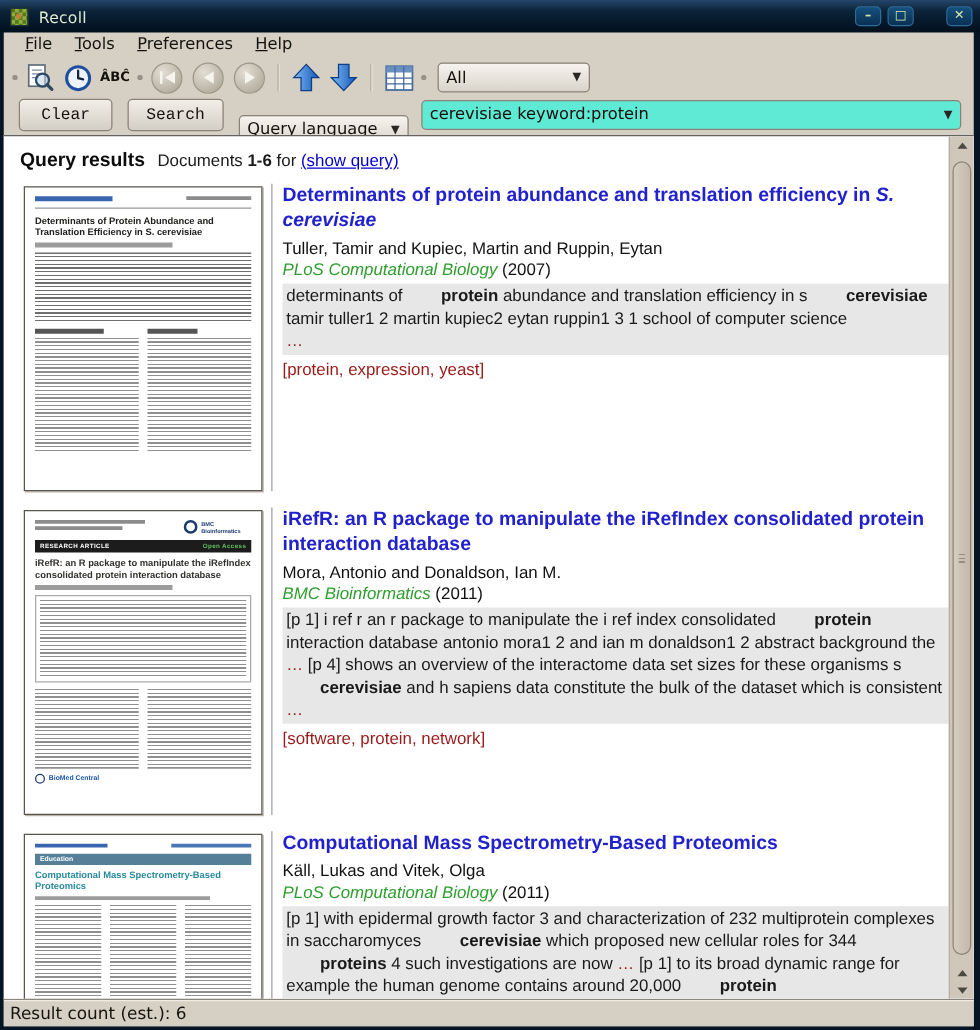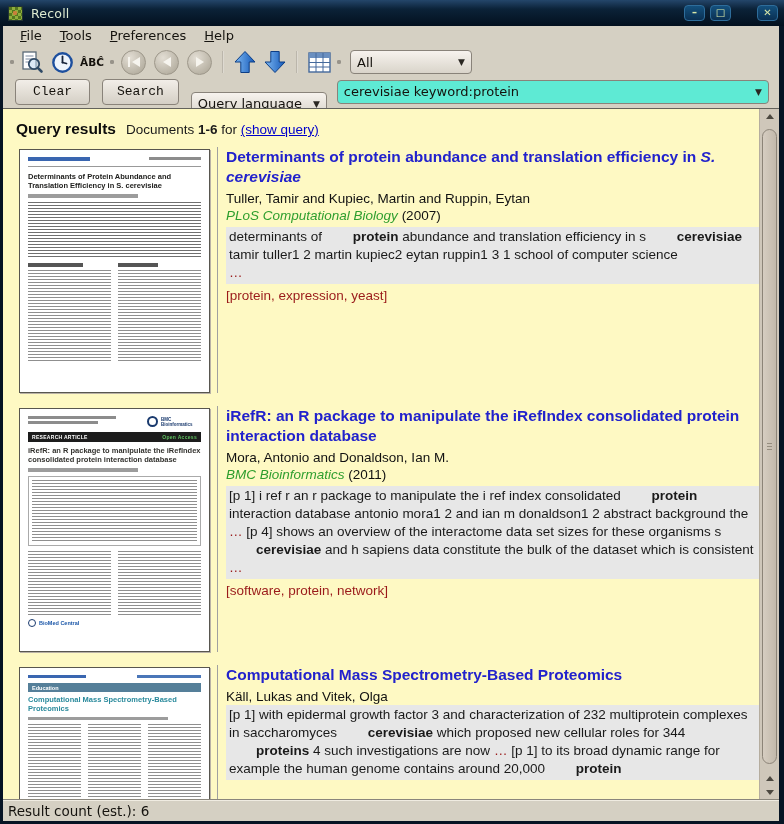--- a/index.html
+++ b/index.html
@@ -70,21 +70,21 @@
   .push-btn{
     height:23px;min-width:75px;border:1px solid #89837a;border-radius:4px;
     background:linear-gradient(#f2eee8,#d4cfc5);
     font-size:13px;color:#14110c;display:flex;align-items:center;justify-content:center;
     margin-right:12px;padding:12px 14px;font-family:Liberation Mono, monospace;
   }
   .combo.qlang{width:136px;margin-right:10px;margin-top:24px;}
   .combo.qinput{flex:1;background:#5eead4;}
   
   .viewport{
-    flex:1;position:relative;background:#fef9c3;overflow:hidden;
+    flex:1;position:relative;background:#ffffff;overflow:hidden;
     border-top:1px solid #63625c;
     font-family:"Liberation Sans", sans-serif;
   }
   .results-pane{position:absolute;left:0;top:0;right:20px;bottom:0;overflow:hidden;padding:11px 0 0 13px;}
   .results-header{display:flex;align-items:baseline;margin-bottom:9px;}
   .qr-title{font-size:15.5px;font-weight:bold;color:#0c0c0c;margin-right:10px;}
   .rh-text{font-size:13.5px;color:#1a1a1a;}
   .rh-text .bold{font-weight:bold;}
   .show-query{color:#0000cc;text-decoration:underline;cursor:pointer;}
   .result-row{display:flex;margin-bottom:13px;}
@@ -360,20 +360,21 @@
               <div class="t-cols">
                 <div class="t-col lines" style="height:84px"></div>
                 <div class="t-col lines" style="height:84px"></div>
                 <div class="t-col lines" style="height:84px"></div>
               </div>
             </div>
           </div>
           <div class="rtext">
             <div class="rtitle"><span>Computational Mass Spectrometry-Based Proteomics</span></div>
             <div class="rauthors">Käll, Lukas and Vitek, Olga</div>
+            <div class="rjournal"><span class="jname">PLoS Computational Biology</span> <span class="jyear">(2011)</span></div>
             <div class="rsnippet"><span>[p 1] with epidermal growth factor 3 and characterization of 232 multiprotein complexes in saccharomyces </span><span class="b">cerevisiae</span><span> which proposed new cellular roles for 344 </span><span class="b">proteins</span><span> 4 such investigations are now </span><span class="ell">… </span><span> [p 1] to its broad dynamic range for example the human genome contains around 20,000 </span><span class="b">protein</span></div>
           </div>
         </div>
 
       </div>
 
       <div class="scrollbar">
         <div class="sb-btn">
             <span class="sb-tri-up"></span>
           </div>

